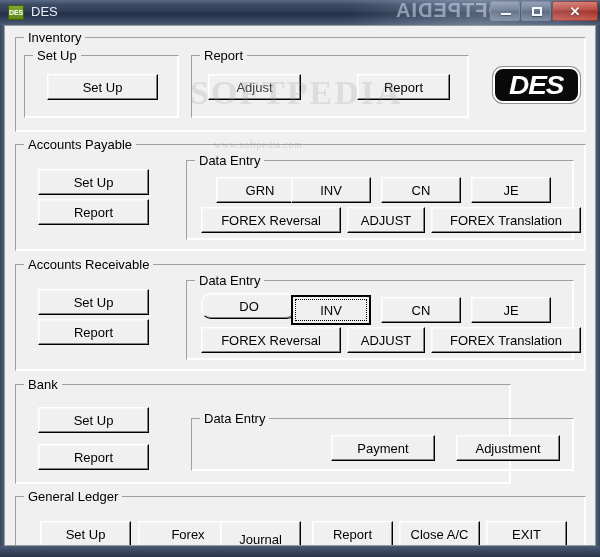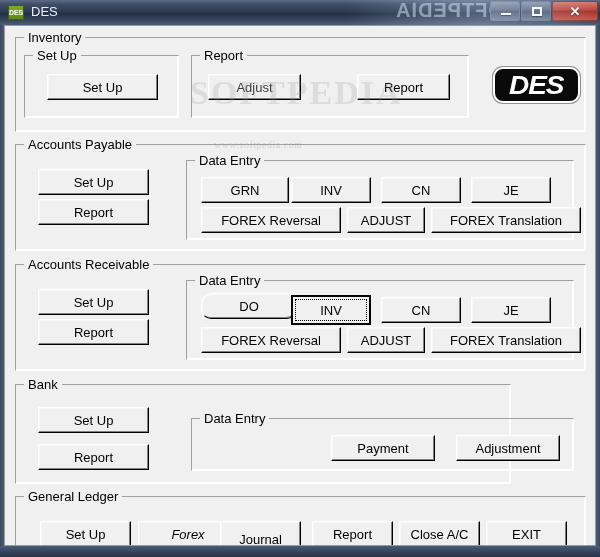--- a/index.html
+++ b/index.html
@@ -352,21 +352,21 @@
         <span>Set Up</span>
       </div>
       <div class="btn" style="left:22px; top:54px; width:111px; height:26px;">
         <span>Report</span>
       </div>
 
       <div class="group" style="left:170px; top:15px; width:388px; height:80px;">
         <div class="inner-edge"></div>
         <div class="group-title">Data Entry</div>
 
-        <div class="btn" style="left:14px; top:16px; width:88px; height:26px;">
+        <div class="btn" style="left:29px; top:16px; width:88px; height:26px;">
           <span>GRN</span>
         </div>
         <div class="btn" style="left:104px; top:16px; width:80px; height:26px;">
           <span>INV</span>
         </div>
         <div class="btn" style="left:194px; top:16px; width:80px; height:26px;">
           <span>CN</span>
         </div>
         <div class="btn" style="left:284px; top:16px; width:80px; height:26px;">
           <span>JE</span>
@@ -449,21 +449,21 @@
       </div>
     </div>
 
     <div class="group" style="left:10px; top:470px; width:571px; height:62px;">
       <div class="inner-edge"></div>
       <div class="group-title">General Ledger</div>
 
       <div class="btn" style="left:24px; top:24px; width:91px; height:26px;">
         <span>Set Up</span>
       </div>
-      <div class="btn" style="left:122px; top:24px; width:100px; height:26px;font-style:italic;">
+      <div class="btn" style="left:122px; top:24px; width:100px; height:26px;">
         <span>Forex</span>
       </div>
       <div class="btn" style="left:204px; top:24px; width:81px; height:26px;align-items:flex-end;">
         <span>Journal</span>
       </div>
       <div class="btn" style="left:296px; top:24px; width:81px; height:26px;">
         <span>Report</span>
       </div>
       <div class="btn" style="left:383px; top:24px; width:81px; height:26px;">
         <span>Close A/C</span>

